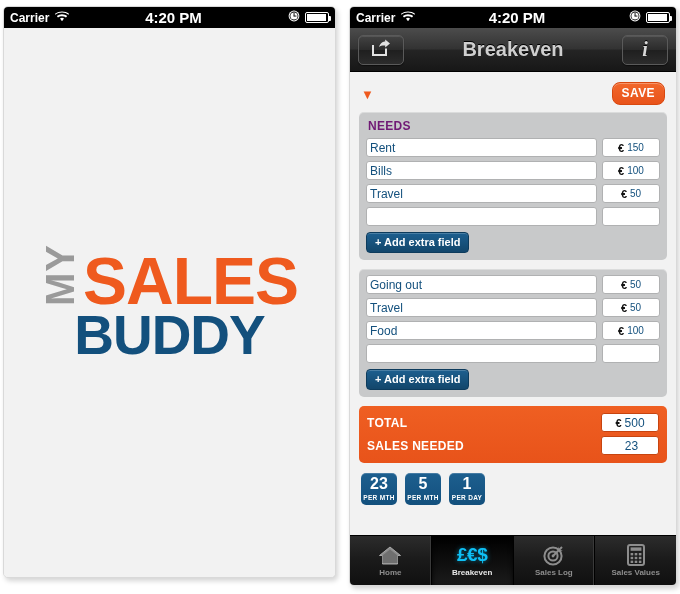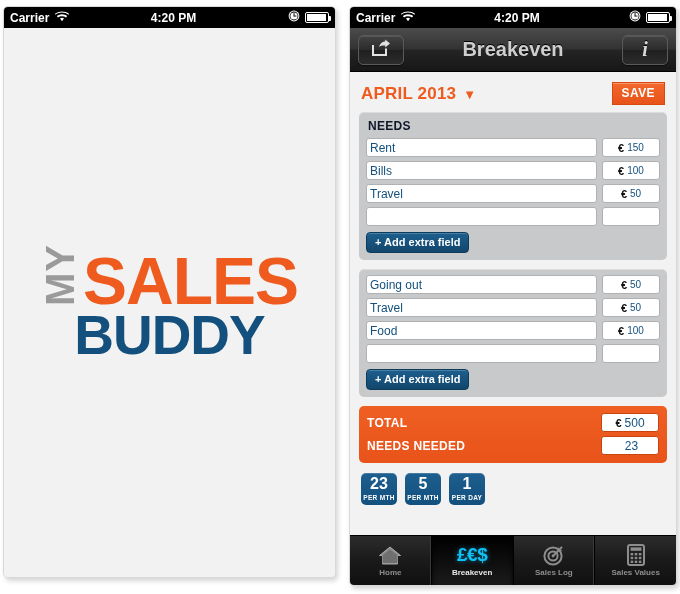--- a/index.html
+++ b/index.html
@@ -29,21 +29,21 @@
     height: 21px;
     background: #000;
     color: #fff;
     display: flex; align-items: center;
     font-size: 12px; font-weight: bold;
     padding: 0 6px;
   }
   .sb-left { display:flex; align-items:center; gap:6px; }
   .sb-center {
     position:absolute; left:0; right:0; text-align:center;
-    font-size: 12px; font-weight: bold; pointer-events:none;padding-left:8px;
+    font-size: 15px; font-weight: bold; pointer-events:none;padding-left:8px;
   }
   .sb-right { margin-left:auto; display:flex; align-items:center; gap:5px; z-index:2; }
   .wifi-ico { display:block; }
   .clock-ico { display:block; }
   .batt {
     width: 24px; height: 11px;
     border: 1px solid #fff; border-radius: 2px;
     position: relative; display:block;
   }
   .batt::after {
@@ -126,35 +126,35 @@
     padding: 2px 2px 7px 2px;
   }
   .month-label {
     color:#ef5a1e; font-size:17px; font-weight:bold; letter-spacing:0.2px;
     display:flex; align-items:center; gap:7px; cursor:pointer;
   }
   .caret { font-size:13px; line-height:1; position:relative; top:1px; }
   .save-btn {
     background: linear-gradient(180deg,#f2682c 0%,#e8531a 100%);
     color:#fff; font-size:12px; font-weight:bold; letter-spacing:0.4px;
-    border:1px solid #d8480f; border-radius:0;
+    border:1px solid #d8480f; border-radius:8px;
     padding: 3px 9px 4px 9px;
     box-shadow: inset 0 1px 0 rgba(255,255,255,0.30);
     cursor:pointer;
   }
 
   .panel {
     background: #c8c9ca;
     border-radius: 5px;
     padding: 6px 7px 7px 7px;
     margin-bottom: 9px;
     box-shadow: inset 0 1px 0 rgba(255,255,255,0.35);
   }
   .panel-title {
-    color:#0f172a; font-size:12px; font-weight:bold; letter-spacing:0.3px;
+    color:#701a75; font-size:12px; font-weight:bold; letter-spacing:0.3px;
     padding: 1px 2px 5px 2px;
   }
   .row { display:flex; gap:5px; margin-bottom: 4px; }
   .fld {
     background:#fff;
     border:1px solid #b0b1b2;
     border-radius:3px;
     height: 19px;
     display:flex; align-items:center;
     padding: 0 3px;
@@ -327,21 +327,20 @@
       <div class="nav-title">Breakeven</div>
       <div class="nav-btn">
         <span class="info-glyph">i</span>
       </div>
     </div>
 
     <div id="right-body">
 
       <div class="monthrow">
         <div class="month-label">
-          <span>APRIL 2013</span>
           <span class="caret">▼</span>
         </div>
         <div class="save-btn">SAVE</div>
       </div>
 
       <div class="panel">
         <div class="panel-title">NEEDS</div>
 
         <div class="row">
           <div class="fld fld-name">Rent</div>
@@ -411,21 +410,21 @@
 
       <div class="totals">
         <div class="totrow">
           <span class="totlbl">TOTAL</span>
           <span class="totfld">
             <span class="cur">€</span>
             <span class="val">500</span>
           </span>
         </div>
         <div class="totrow">
-          <span class="totlbl">NEEDS NEEDED</span>
+          <span class="totlbl">SALES NEEDED</span>
           <span class="totfld">
             <span class="cur"></span>
             <span class="val">23</span>
           </span>
         </div>
       </div>
 
       <div class="badges">
         <div class="badge">
           <div class="badge-num">23</div>

